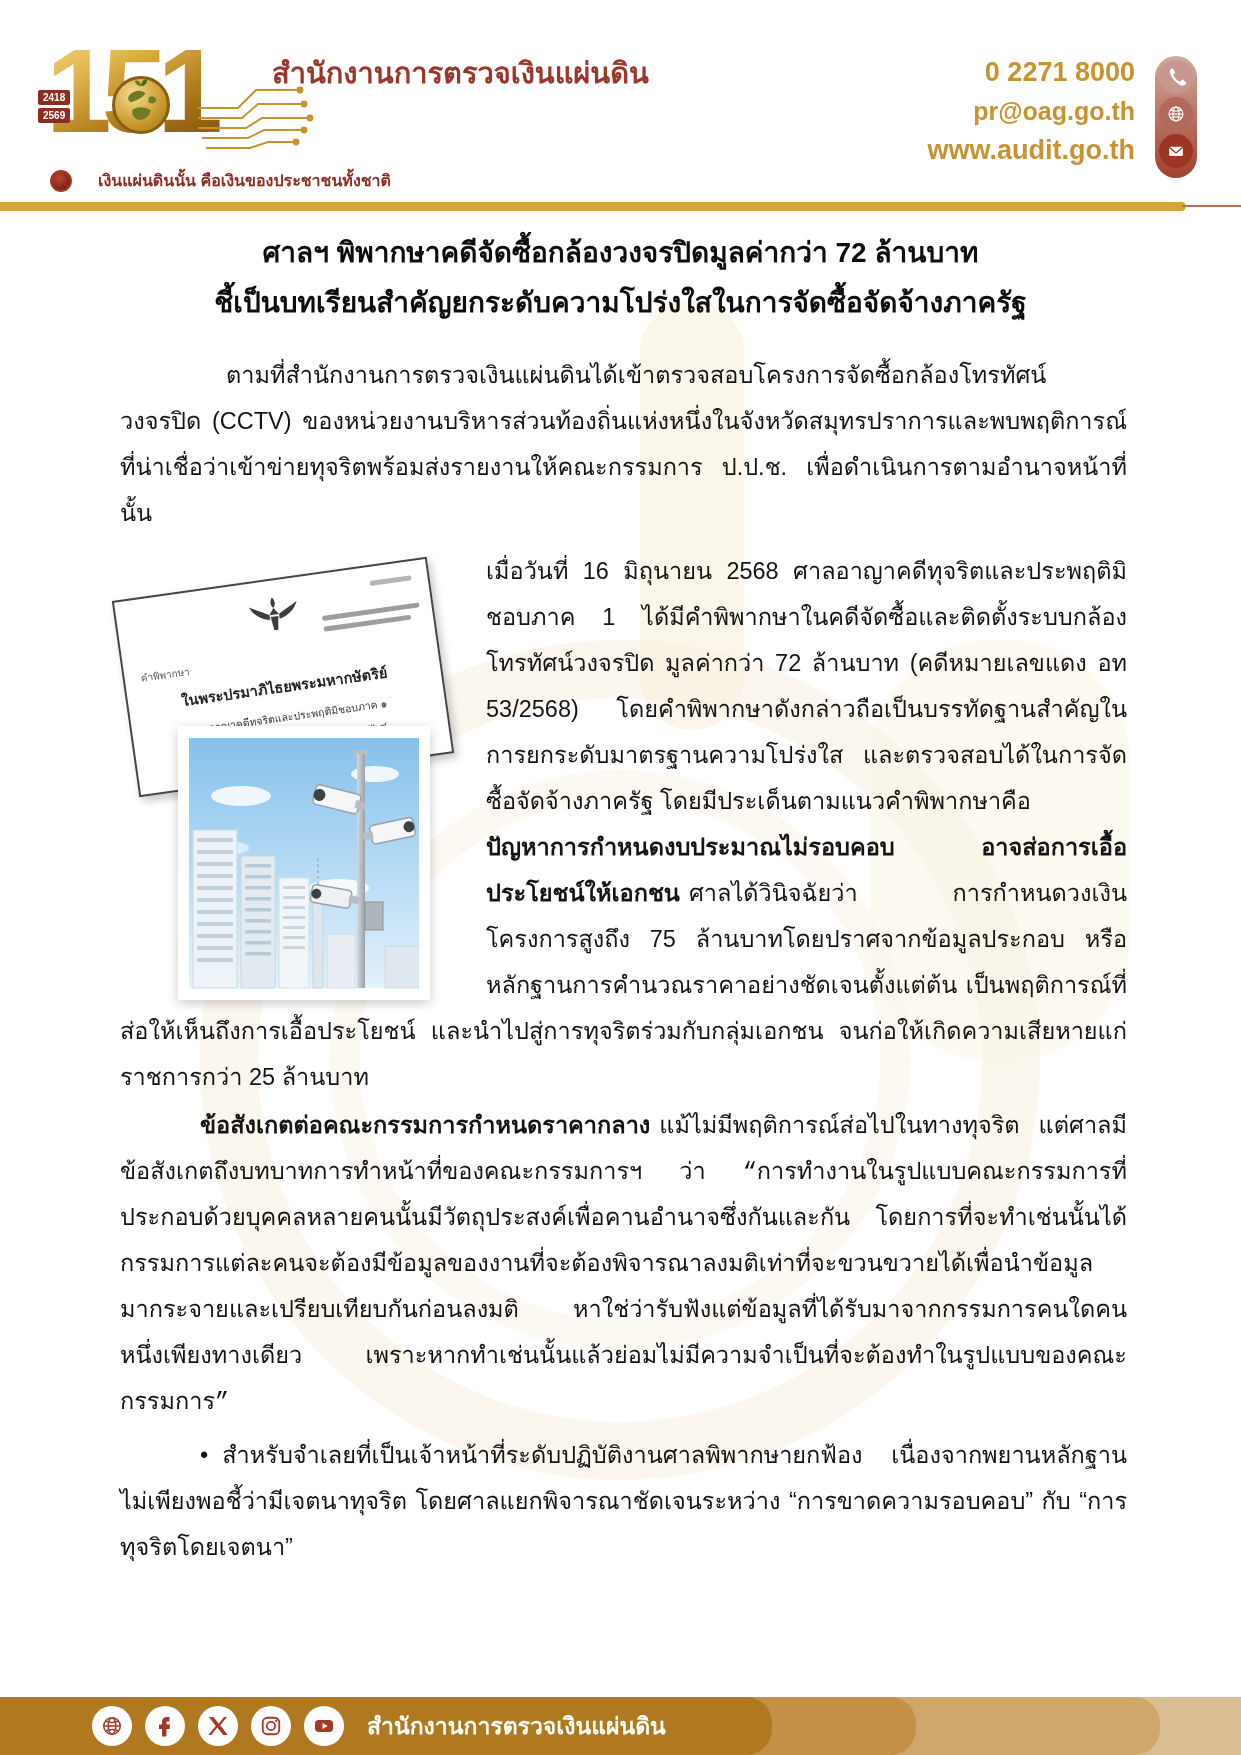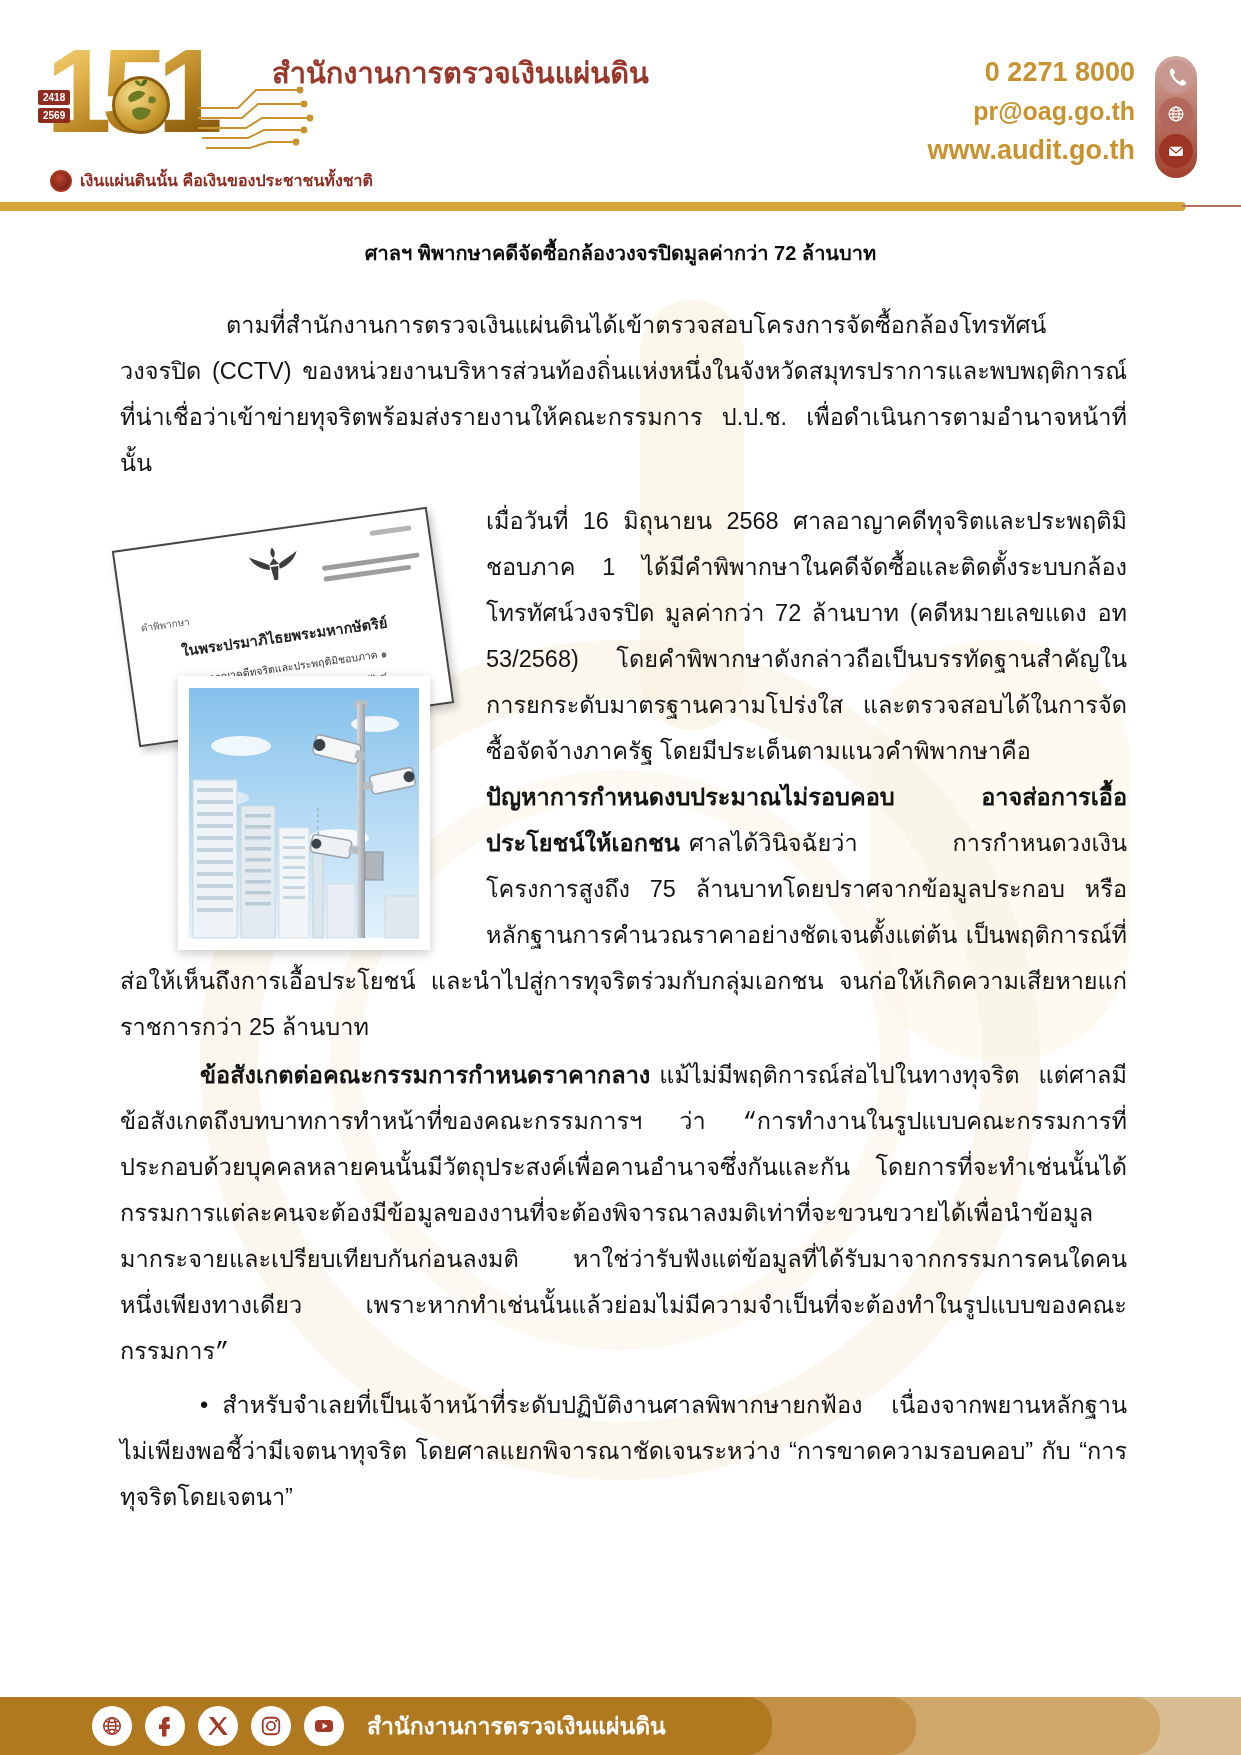--- a/index.html
+++ b/index.html
@@ -19,21 +19,21 @@
   .logo { position:absolute; left:46px; top:30px; width:230px; height:134px; }
   .logo-digits { font-size:118px; font-weight:800; letter-spacing:-10px; line-height:1.05;
     background:linear-gradient(155deg,#f7dc8a 0%,#e3b64e 25%,#b07c1c 55%,#8a5d10 75%,#e8c35f 100%);
     -webkit-background-clip:text; background-clip:text; color:transparent; }
   .logo-globe { position:absolute; left:66px; top:46px; width:58px; height:58px; border-radius:50%;
     background:radial-gradient(circle at 35% 30%, #f6dd8e, #c89a2e 60%, #9a6d14); border:3px solid #8a5d10; overflow:hidden; }
   .logo-globe svg { width:100%; height:100%; display:block; }
   .logo-chips { position:absolute; left:-8px; top:60px; display:flex; flex-direction:column; gap:3px; }
   .chip { background:#8f2c20; color:#fff; font-size:10px; font-weight:bold; padding:1px 5px; border-radius:2px; line-height:1.3; }
   .circuit { position:absolute; left:152px; top:30px; width:118px; height:96px; }
-  .tagline-row { position:absolute; left:50px; top:168px; display:flex; align-items:center; gap:8px; z-index:2; }
+  .tagline-row { position:absolute; left:50px; top:168px; display:flex; align-items:center; gap:26px; z-index:2; }
   .seal { width:22px; height:22px; border-radius:50%; background:radial-gradient(circle at 40% 35%, #c0452f, #7c2318 70%); border:2px solid #a8391f; }
   .tagline-text { color:#8f2c20; font-size:16px; font-weight:bold; }
   .brand { position:absolute; left:272px; top:48px; color:#9a372b; }
   .brand-title { font-size:48px; font-weight:800; line-height:1.2; }
   .brand-sub { font-size:29px; font-weight:600; margin-top:2px; }
   .contact { position:absolute; right:44px; top:52px; text-align:right; padding-right:62px; }
   .contact-row { color:#c8922e; font-weight:bold; }
   .c-phone { font-size:27px; line-height:40px; }
   .c-email { font-size:25px; line-height:38px; }
   .c-web   { font-size:27px; line-height:40px; }
@@ -41,21 +41,21 @@
     background:linear-gradient(#d0a99f,#a2402c); display:flex; flex-direction:column; align-items:center; gap:3px; }
   .cap-circle { width:34px; height:34px; border-radius:50%; display:flex; align-items:center; justify-content:center; }
   .cap-1 { background:#c79890; } .cap-2 { background:#b2685a; } .cap-3 { background:#9e3423; }
   .cap-circle svg { width:20px; height:20px; }
 
   
   .divider { position:relative; height:10px; z-index:2; }
   .divider .gold { position:absolute; left:0; top:0; width:1186px; height:9px; background:#d7a43c; border-radius:0 5px 5px 0; }
   .divider .thin { position:absolute; left:1182px; right:0; top:3px; height:2px; background:#b5705f; }
   .date-line { position:relative; z-index:2; text-align:right; padding-right:120px; font-size:28px; color:#111; margin-top:16px; }
-  .titles { position:relative; z-index:2; text-align:center; font-weight:bold; font-size:20px; color:#0d0d0d; line-height:50px; margin-top:16px; }
+  .titles { position:relative; z-index:2; text-align:center; font-weight:bold; font-size:28px; color:#0d0d0d; line-height:50px; margin-top:16px; }
 
   
   .article { position:relative; z-index:2; padding:0 114px 0 120px; font-size:23.5px; line-height:46px; color:#141414; }
   .article p { text-align:justify; }
   .p1 { text-indent:106px; margin-top:24px; }
   .p-center { text-align:right; }
   .p2 { margin-top:12px; }
   .b { font-weight:bold; }
   .gap-after { margin-right:9px; }
   .p4 { clear:both; text-indent:80px; margin-top:4px;font-family:Liberation Mono, monospace; }
@@ -171,20 +171,21 @@
   </div>
 
   <div class="divider">
     <div class="gold"></div>
     <div class="thin"></div>
   </div>
 
 
   <div class="titles">
     <div>ศาลฯ พิพากษาคดีจัดซื้อกล้องวงจรปิดมูลค่ากว่า 72 ล้านบาท</div>
+    <div>ชี้เป็นบทเรียนสำคัญยกระดับความโปร่งใสในการจัดซื้อจัดจ้างภาครัฐ</div>
   </div>
 
   <div class="article">
 
     <p class="p1">ตามที่สำนักงานการตรวจเงินแผ่นดินได้เข้าตรวจสอบโครงการจัดซื้อกล้องโทรทัศน์วงจรปิด (CCTV) ของหน่วยงานบริหารส่วนท้องถิ่นแห่งหนึ่งในจังหวัดสมุทรปราการและพบพฤติการณ์ที่น่าเชื่อว่าเข้าข่ายทุจริตพร้อมส่งรายงานให้คณะกรรมการ ป.ป.ช. เพื่อดำเนินการตามอำนาจหน้าที่ นั้น</p>
 
     <div class="figure">
       <div class="doc-card">
         <div class="dc-topright"></div>
         <svg class="dc-garuda" viewBox="0 0 60 40">

